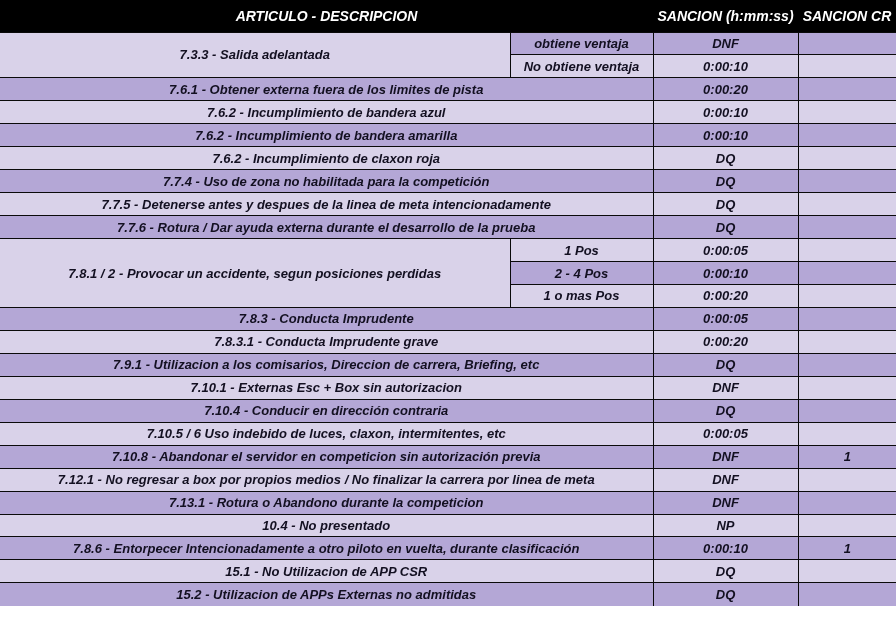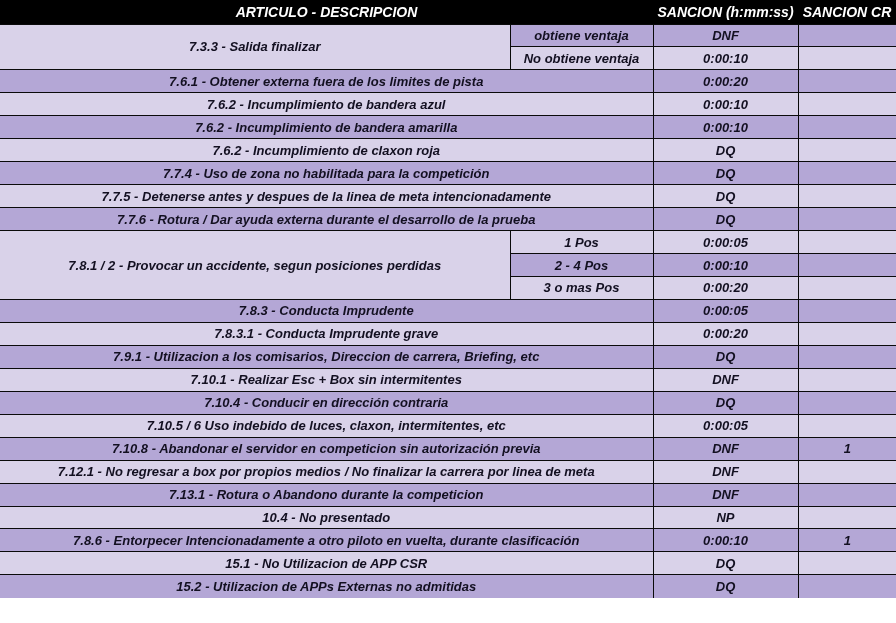--- a/index.html
+++ b/index.html
@@ -21,21 +21,21 @@
   table.sanctions {
     width: 896px;
     border-collapse: collapse;
     table-layout: fixed;
   }
   col.c-desc { width: 510px; }
   col.c-sub  { width: 143px; }
   col.c-san  { width: 145px; }
   col.c-cr   { width: 98px; }
 
-  thead tr { height: 24px; }
+  thead tr { height: 32px; }
   thead th {
     background: var(--header-bg);
     color: var(--header-text);
     font-style: italic;
     font-weight: 700;
     font-size: 14px;
     text-align: center;
     vertical-align: middle;
     border: none;
     padding: 0 2px;
@@ -77,21 +77,21 @@
     <thead>
       <tr>
         <th colspan="2">ARTICULO - DESCRIPCION</th>
         <th>SANCION (h:mm:ss)</th>
         <th>SANCION CR</th>
       </tr>
     </thead>
     <tbody>
 
       <tr>
-        <td class="merged" rowspan="2">7.3.3 - Salida finalizar</td>
+        <td class="merged" rowspan="2">7.3.3 - Salida adelantada</td>
         <td>obtiene ventaja</td>
         <td>DNF</td>
         <td></td>
       </tr>
       <tr>
         <td>No obtiene ventaja</td>
         <td>0:00:10</td>
         <td></td>
       </tr>
 
@@ -136,42 +136,42 @@
         <td>1 Pos</td>
         <td>0:00:05</td>
         <td></td>
       </tr>
       <tr>
         <td>2 - 4 Pos</td>
         <td>0:00:10</td>
         <td></td>
       </tr>
       <tr>
-        <td>3 o mas Pos</td>
+        <td>1 o mas Pos</td>
         <td>0:00:20</td>
         <td></td>
       </tr>
 
       <tr>
         <td colspan="2">7.8.3 - Conducta Imprudente</td>
         <td>0:00:05</td>
         <td></td>
       </tr>
       <tr>
         <td colspan="2">7.8.3.1 - Conducta Imprudente grave</td>
         <td>0:00:20</td>
         <td></td>
       </tr>
       <tr>
         <td colspan="2">7.9.1 - Utilizacion a los comisarios, Direccion de carrera, Briefing, etc</td>
         <td>DQ</td>
         <td></td>
       </tr>
       <tr>
-        <td colspan="2">7.10.1 - Realizar Esc + Box sin intermitentes</td>
+        <td colspan="2">7.10.1 - Externas Esc + Box sin autorizacion</td>
         <td>DNF</td>
         <td></td>
       </tr>
       <tr>
         <td colspan="2">7.10.4 - Conducir en dirección contraria</td>
         <td>DQ</td>
         <td></td>
       </tr>
       <tr>
         <td colspan="2">7.10.5 / 6 Uso indebido de luces, claxon, intermitentes, etc</td>

